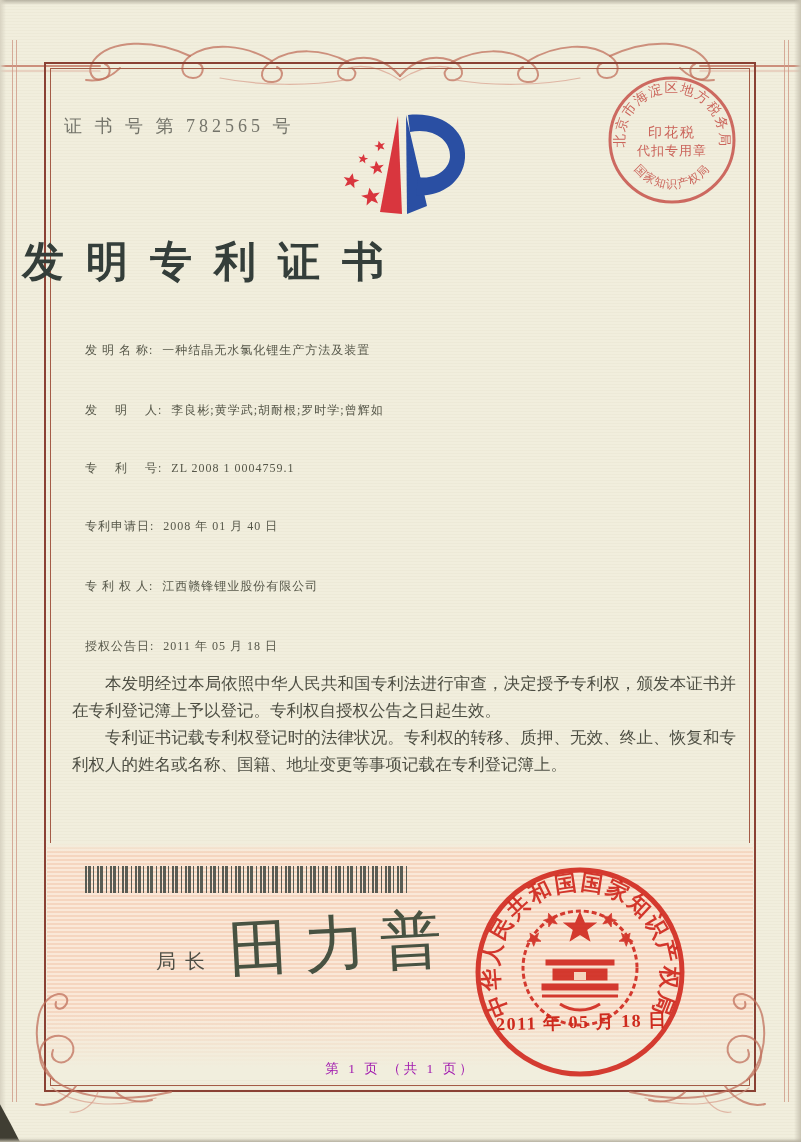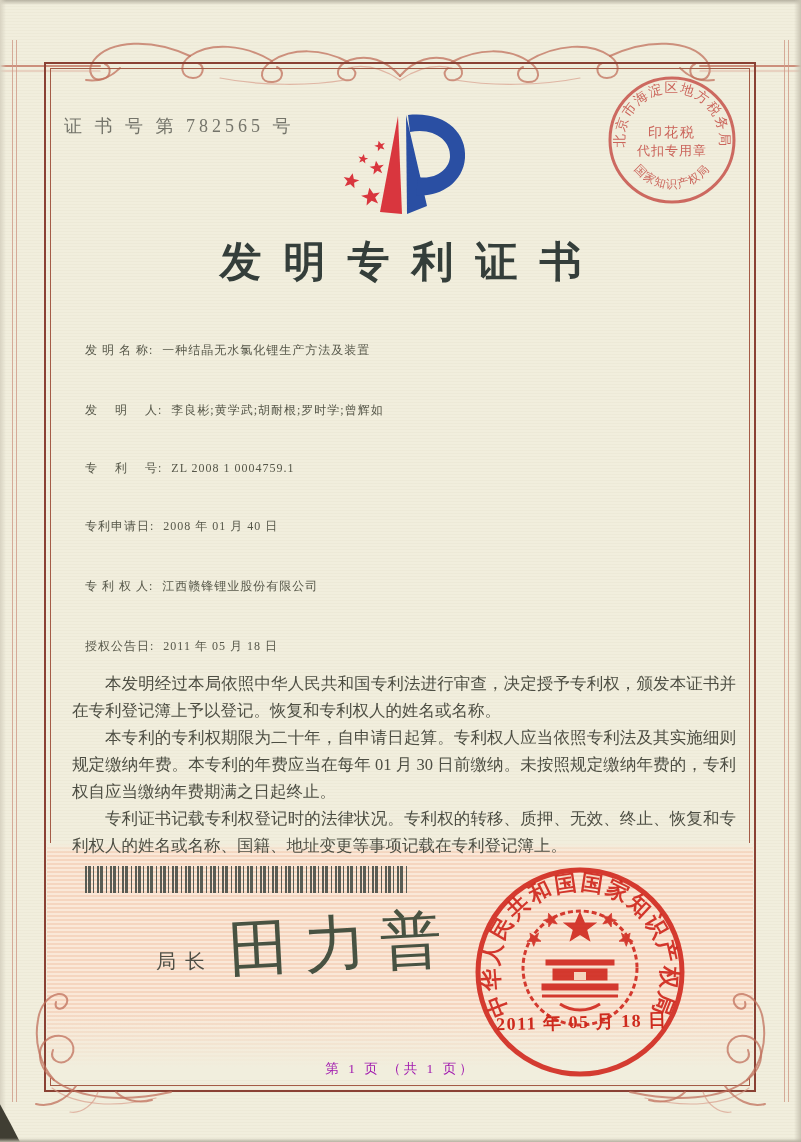--- a/index.html
+++ b/index.html
@@ -27,21 +27,21 @@
   
   .orn{position:absolute;pointer-events:none;}
   .orn path{fill:none;stroke:#c0705c;stroke-width:2;opacity:.75;stroke-linecap:round;}
   .orn path.lt{stroke:#d99e8c;stroke-width:1.2;opacity:.7;}
   .side-line{position:absolute;top:40px;height:1062px;width:5px;
      background:linear-gradient(90deg,#cf9a87 0 1px,rgba(0,0,0,0) 1px 4px,#cf9a87 4px 5px);opacity:.8;}
 
   
   .cert-no{position:absolute;left:64px;top:114px;font-size:18px;letter-spacing:4px;color:#74746a;
      font-family:"Liberation Serif","DejaVu Serif",serif;}
-  .title{position:absolute;left:0;top:234px;width:801px;text-align:center;
+  .title{position:absolute;left:0;top:234px;width:801px;
      font-size:42px;font-weight:600;letter-spacing:22px;text-indent:22px;color:#343e3a;
      font-family:"Liberation Serif","DejaVu Serif",serif;}
   .field-row{position:absolute;left:0;white-space:nowrap;font-size:12px;color:#565749;
      font-family:"Liberation Serif","DejaVu Serif",serif;}
   .field-row .lbl{display:inline-block;letter-spacing:1px;}
   .field-row .val{margin-left:9px;letter-spacing:1px;}
   .paras{position:absolute;left:72px;top:670px;width:664px;
      font-size:16.5px;line-height:27px;color:#4d4e43;text-align:justify;
      font-family:"Liberation Serif","DejaVu Serif",serif;}
   .paras p{margin:0;text-indent:2em;}
@@ -179,22 +179,21 @@
   <span class="lbl">专利申请日:</span><span class="val">2008 年 01 月 40 日</span>
 </div>
 <div class="field-row" style="top:578px;left:85px">
   <span class="lbl">专 利 权 人:</span><span class="val">江西赣锋锂业股份有限公司</span>
 </div>
 <div class="field-row" style="top:638px;left:85px">
   <span class="lbl">授权公告日:</span><span class="val">2011 年 05 月 18 日</span>
 </div>
 
 <div class="paras">
-  <p>本发明经过本局依照中华人民共和国专利法进行审查，决定授予专利权，颁发本证书并在专利登记簿上予以登记。恢复和专利权人的姓名或名称。</p>
-  <p>本专利的专利权期限为二十年，自申请日起算。专利权人应当依照专利法及其实施细则规定缴纳年费。本专利的年费应当在每年 01 月 30 日前缴纳。未按照规定缴纳年费的，专利权自应当缴纳年费期满之日起终止。</p>
+  <p>本发明经过本局依照中华人民共和国专利法进行审查，决定授予专利权，颁发本证书并在专利登记簿上予以登记。专利权自授权公告之日起生效。</p>
   <p>专利证书记载专利权登记时的法律状况。专利权的转移、质押、无效、终止、恢复和专利权人的姓名或名称、国籍、地址变更等事项记载在专利登记簿上。</p>
 </div>
 
 <div class="barcode"></div>
 
 <div class="sig-label">局长</div>
 <div class="sig-name">田力普</div>
 
 <svg class="seal-office" width="228" height="228" viewBox="-114 -114 228 228">
   <circle r="102" fill="none" stroke="#d0281e" stroke-width="5" opacity="0.9"></circle>

